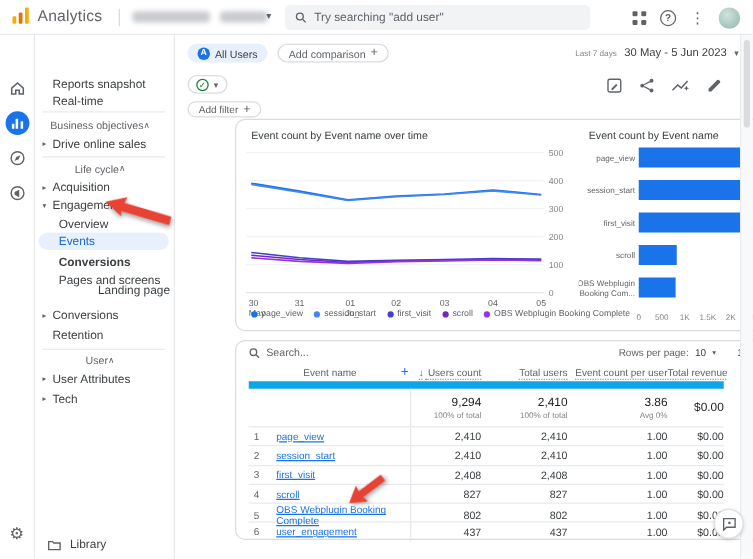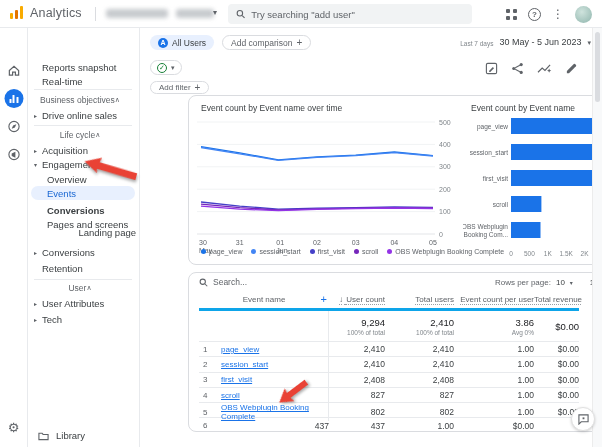--- a/index.html
+++ b/index.html
@@ -101,21 +101,21 @@
   .tbl-toolbar { position:absolute; left:10px; right:10px; top:0; height:18px; display:flex;
     align-items:center; justify-content:space-between; }
   .tbl-search { display:flex; align-items:center; gap:5px;justify-content:space-between; }
   .tbl-search input { border:none; outline:none; font-size:8.5px; width:120px; color:#3c4043; font-family:inherit; }
   .tbl-search input::placeholder { color:#5f6368; }
   .tbl-pager { display:flex; align-items:center; gap:5px; font-size:8px; color:#5f6368; }
   .tbl-pager .val { color:#3c4043; }
   .tbl-pager .caret { font-size:6px; }
   .tbl-pager .range { margin-left:12px; color:#3c4043; }
   .tgrid { display:grid; grid-template-columns:22px 108px 56px 69px 80px 45px; align-items:center; }
-  .thead { position:absolute; left:10px; top:18px; width:380px; height:20px; border-bottom:3px solid #0ea5e9; }
+  .thead { position:absolute; left:10px; top:18px; width:380px; height:20px; border-bottom:6px solid #0ea5e9; }
   .th { font-size:8px; color:#5f6368; text-align:right; white-space:nowrap;
     text-decoration:underline dotted #9aa0a6; text-underline-offset:2px; cursor:pointer; }
   .th-name { grid-column:1 / span 2; text-align:center; text-decoration:none; position:relative; }
   .th .sort { text-decoration:none; color:#5f6368; font-size:8px; margin-right:1px; }
   .plus-col { position:absolute; right:2px; top:-2px; color:#1a73e8; font-size:11px; cursor:pointer; }
   .totals { position:absolute; left:10px; top:38px; width:380px; height:30px; }
   .tot-num { font-size:9.5px; color:#202124; text-align:right; }
   .tot-sub { font-size:6.5px; color:#80868b; text-align:right; margin-top:1px; }
   .rows { position:absolute; left:10px; top:68px; width:380px; }
   .trow { height:15.3px; border-top:1px solid #e8eaed; font-size:8.5px; color:#3c4043; }
@@ -414,21 +414,21 @@
     </div>
   </div>
 
   <div class="thead tgrid">
     <div class="th th-name">
       <span>Event name</span>
       <span class="plus-col">+</span>
     </div>
     <div class="th">
       <span class="sort">↓</span>
-      <span>User count</span>
+      <span>Users count</span>
     </div>
     <div class="th"><span>Total users</span></div>
     <div class="th"><span>Event count per user</span></div>
     <div class="th"><span>Total revenue</span></div>
   </div>
 
   <div class="totals tgrid">
     <div></div>
       <div class="vline cell-name"></div>
     <div>
@@ -494,20 +494,23 @@
         <div class="name vline cell-name">
           <a>OBS Webplugin Booking Complete</a>
         </div>
         <div class="num">802</div>
         <div class="num">802</div>
         <div class="num">1.00</div>
         <div class="num">$0.00</div>
       </div>
       <div class="trow tgrid">
         <div class="idx">6</div>
+        <div class="name vline cell-name">
+          <a>user_engagement</a>
+        </div>
         <div class="num">437</div>
         <div class="num">437</div>
         <div class="num">1.00</div>
         <div class="num">$0.00</div>
       </div>
     </div>
 </div>
 
 <svg class="annot-arrow" style="left:83px;top:152px;transform:rotate(15deg);transform-origin:0 50%" width="56" height="22" viewBox="0 0 56 22">
   <path d="M1 9 L17 1 L16 6 L55 7 L55 14 L15 13 L16 17 Z" fill="#e94235"></path>

